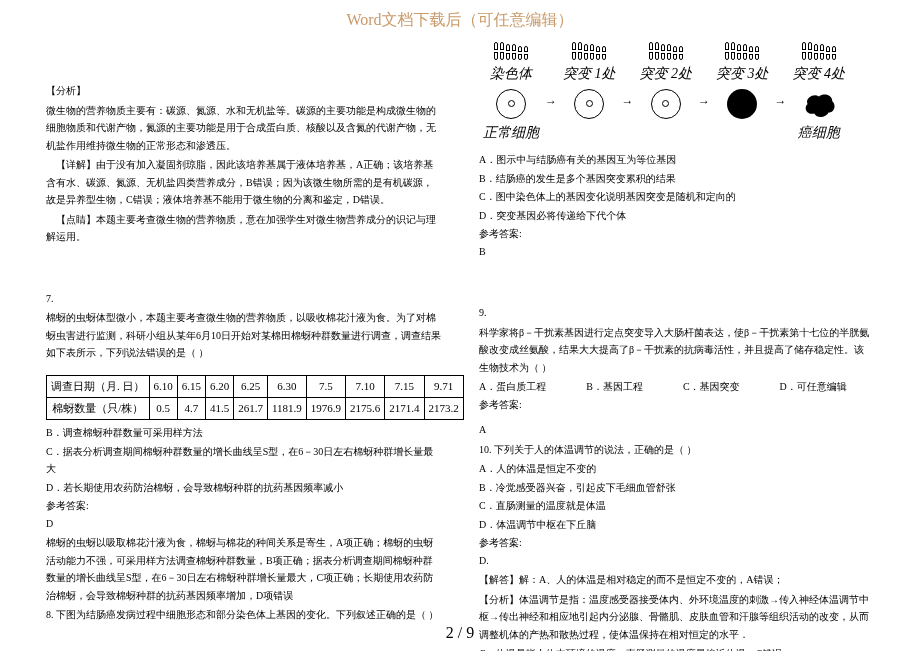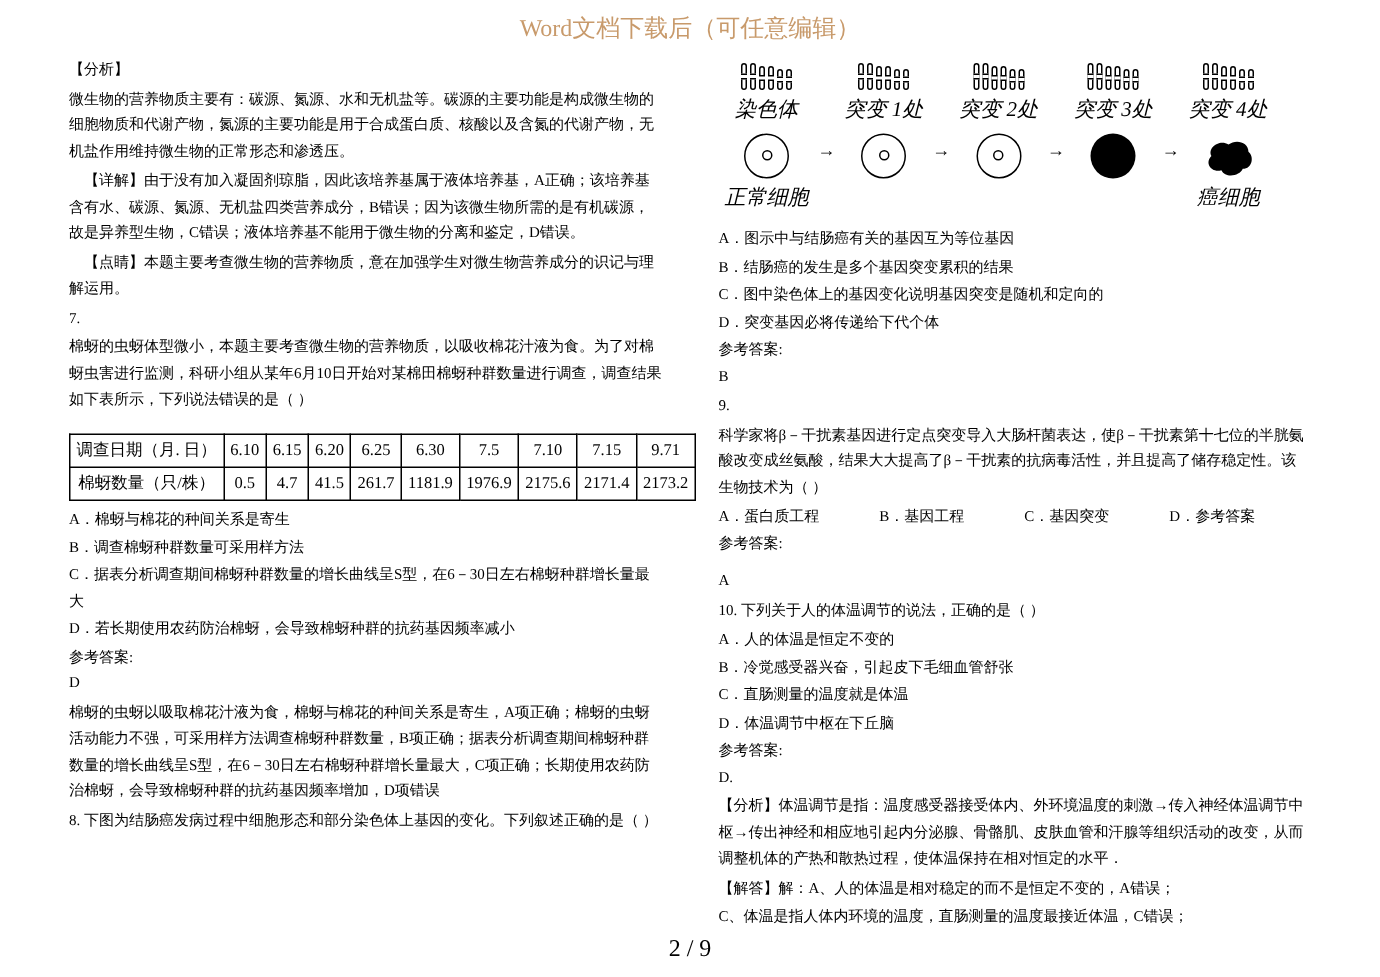--- a/index.html
+++ b/index.html
@@ -21,21 +21,21 @@
     padding: 6px 0 4px 0;
   }
   .columns {
     display: flex;
     padding: 0 46px;
     gap: 38px;
   }
   .col { flex: 1; min-width: 0; }
   .para { margin-bottom: 2px; text-indent: 1em; }
   .para.noindent { text-indent: 0; }
-  .heading { margin-bottom: 2px; }
+  .heading { margin-bottom: 2px; margin-top: 44px; }
   .ans-label { font-weight: normal; }
   table.data {
     border-collapse: collapse;
     margin: 13px 0 4px 0;
     font-size: 11px;
   }
   table.data td, table.data th {
     border: 1px solid #000;
     padding: 1px 4px;
     text-align: center;
@@ -155,21 +155,20 @@
         <td>261.7</td>
         <td>1181.9</td>
         <td>1976.9</td>
         <td>2175.6</td>
         <td>2171.4</td>
         <td>2173.2</td>
       </tr>
     </tbody>
       </table>
 
-    <div class="opt-item">A．棉蚜与棉花的种间关系是寄生</div>
     <div class="opt-item">B．调查棉蚜种群数量可采用样方法</div>
     <div class="opt-item">C．据表分析调查期间棉蚜种群数量的增长曲线呈S型，在6－30日左右棉蚜种群增长量最大</div>
     <div class="opt-item">D．若长期使用农药防治棉蚜，会导致棉蚜种群的抗药基因频率减小</div>
     <div class="ans-label">参考答案:</div>
     <div class="para noindent">D</div>
     <div class="para noindent">棉蚜的虫蚜以吸取棉花汁液为食，棉蚜与棉花的种间关系是寄生，A项正确；棉蚜的虫蚜活动能力不强，可采用样方法调查棉蚜种群数量，B项正确；据表分析调查期间棉蚜种群数量的增长曲线呈S型，在6－30日左右棉蚜种群增长量最大，C项正确；长期使用农药防治棉蚜，会导致棉蚜种群的抗药基因频率增加，D项错误</div>
     <div class="para noindent">8. 下图为结肠癌发病过程中细胞形态和部分染色体上基因的变化。下列叙述正确的是（    ）</div>
   </div>
 
   <div class="col">
@@ -259,34 +258,34 @@
     <div class="opt-item">D．突变基因必将传递给下代个体</div>
     <div class="ans-label">参考答案:</div>
     <div class="para noindent">B</div>
 
     <div class="heading">9.</div>
     <div class="para noindent">科学家将β－干扰素基因进行定点突变导入大肠杆菌表达，使β－干扰素第十七位的半胱氨酸改变成丝氨酸，结果大大提高了β－干扰素的抗病毒活性，并且提高了储存稳定性。该生物技术为（    ）</div>
     <div class="opts-row">
       <span>A．蛋白质工程</span>
       <span>B．基因工程</span>
       <span>C．基因突变</span>
-      <span>D．参考答案</span>
+      <span>D．可任意编辑</span>
     </div>
     <div class="ans-label">参考答案:</div>
     <div style="height:8px"></div>
     <div class="para noindent">A</div>
 
     <div class="para noindent">10. 下列关于人的体温调节的说法，正确的是（    ）</div>
     <div class="opt-item">A．人的体温是恒定不变的</div>
     <div class="opt-item">B．冷觉感受器兴奋，引起皮下毛细血管舒张</div>
     <div class="opt-item">C．直肠测量的温度就是体温</div>
     <div class="opt-item">D．体温调节中枢在下丘脑</div>
     <div class="ans-label">参考答案:</div>
     <div class="para noindent">D.</div>
-    <div class="para noindent">【分析】体温调节是指：温度感受器接受体内、外环境温度的刺激→传入神经体温调节中枢→传出神经和相应地引起内分泌腺、骨骼肌、皮肤血管和汗腺等组织活动的改变，从而调整机体的产热和散热过程，使体温保持在相对恒定的水平．</div>
     <div class="para noindent">
       <span>【解答】解：</span><span>A、人的体温是相对稳定的而不是恒定不变的，A错误；</span>
     </div>
+    <div class="para noindent">【分析】体温调节是指：温度感受器接受体内、外环境温度的刺激→传入神经体温调节中枢→传出神经和相应地引起内分泌腺、骨骼肌、皮肤血管和汗腺等组织活动的改变，从而调整机体的产热和散热过程，使体温保持在相对恒定的水平．</div>
     <div class="para noindent">C、体温是指人体内环境的温度，直肠测量的温度最接近体温，C错误；</div>
   </div>
 </div>
 
 <div class="footer">2 / 9</div>
 
 </body></html>

